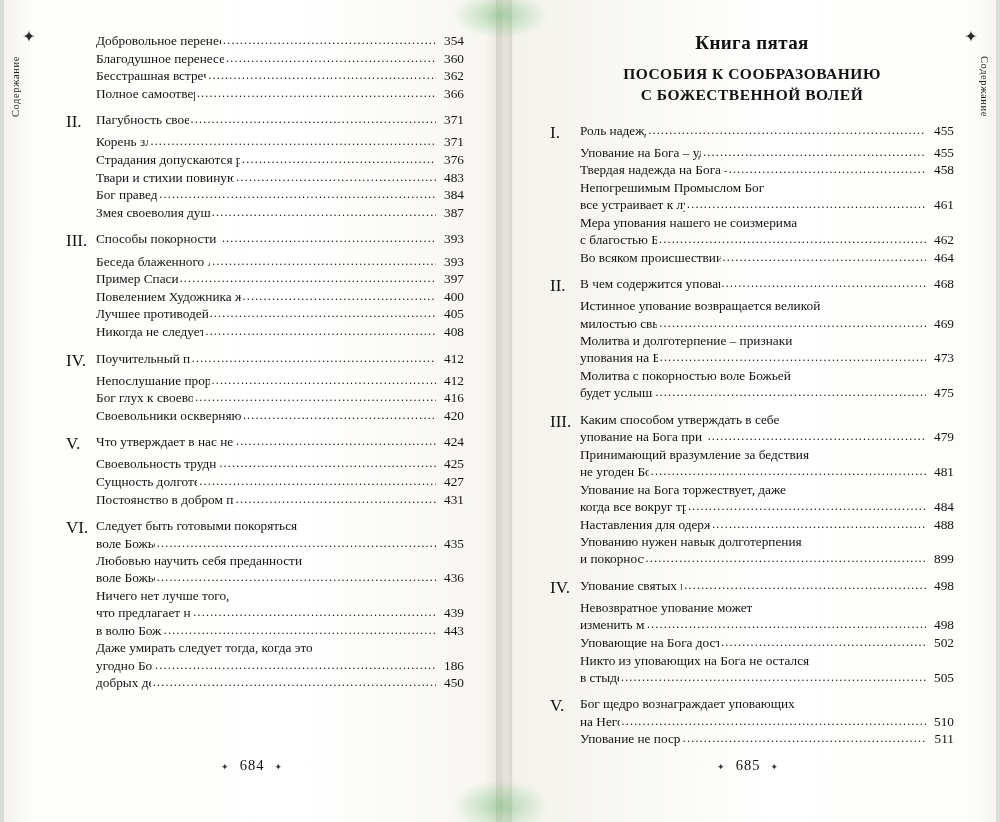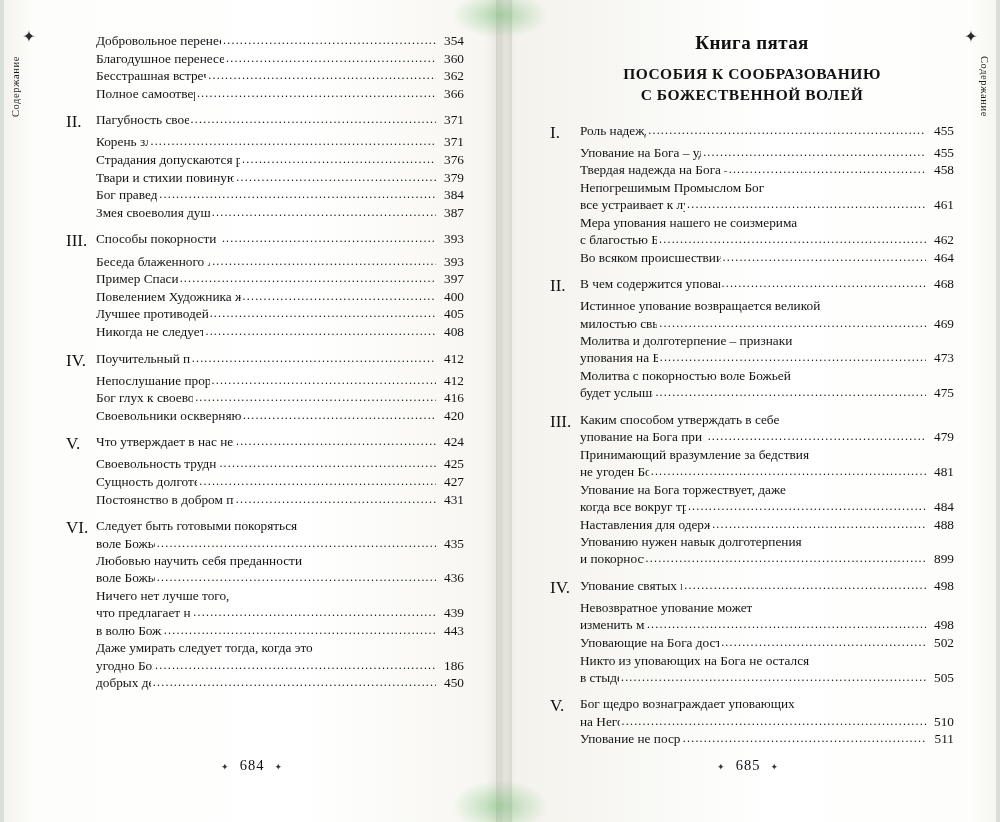--- a/index.html
+++ b/index.html
@@ -258,21 +258,21 @@
                   <span class="dots">................................................................................</span>
                   <span class="pg">376</span>
                 </div>
               </div>
             </div>
             <div class="entry sub">
               <div class="text-wrap">
                 <div class="line">
                   <span class="label">Твари и стихии повинуются Божьей воле</span>
                   <span class="dots">................................................................................</span>
-                  <span class="pg">379</span>
+                  <span class="pg">483</span>
                 </div>
               </div>
             </div>
             <div class="entry sub">
               <div class="text-wrap">
                 <div class="line">
                   <span class="label">Бог праведен</span>
                   <span class="dots">................................................................................</span>
                   <span class="pg">384</span>
                 </div>

